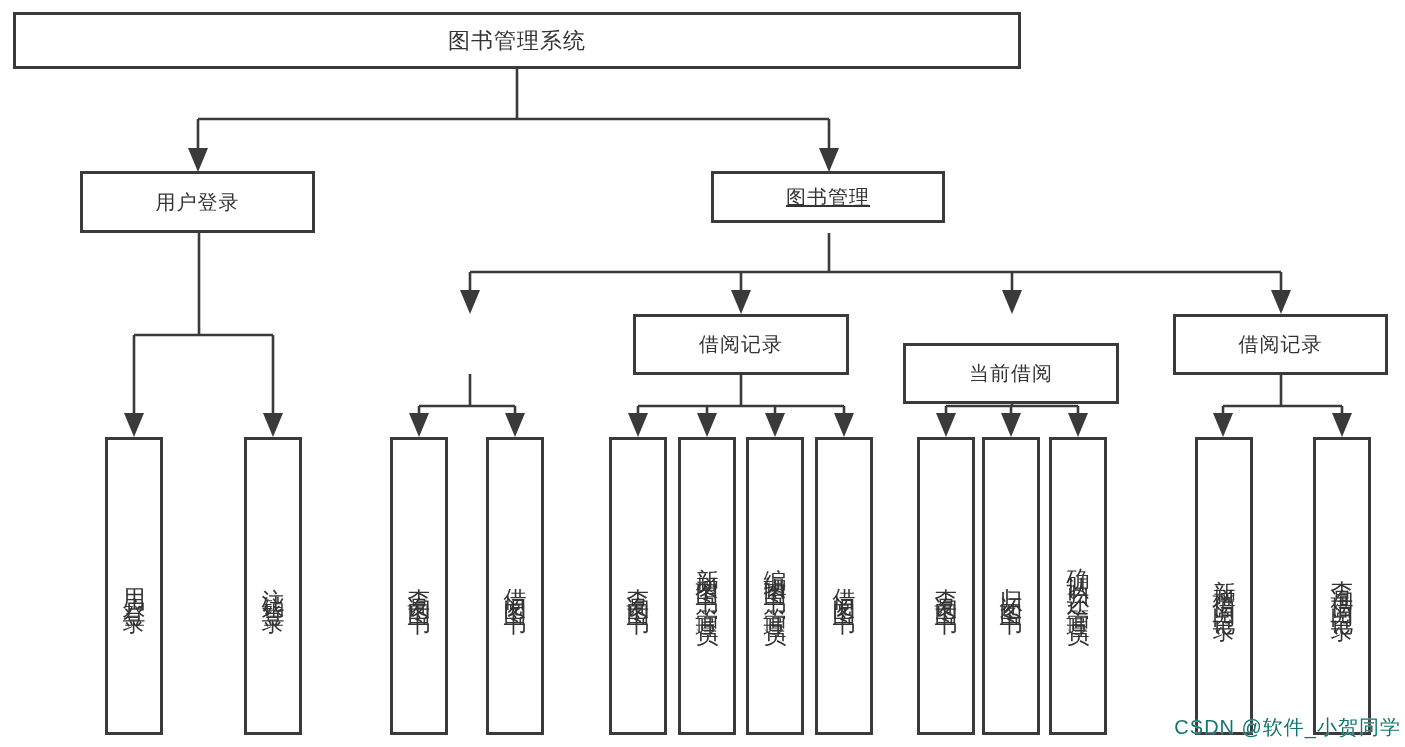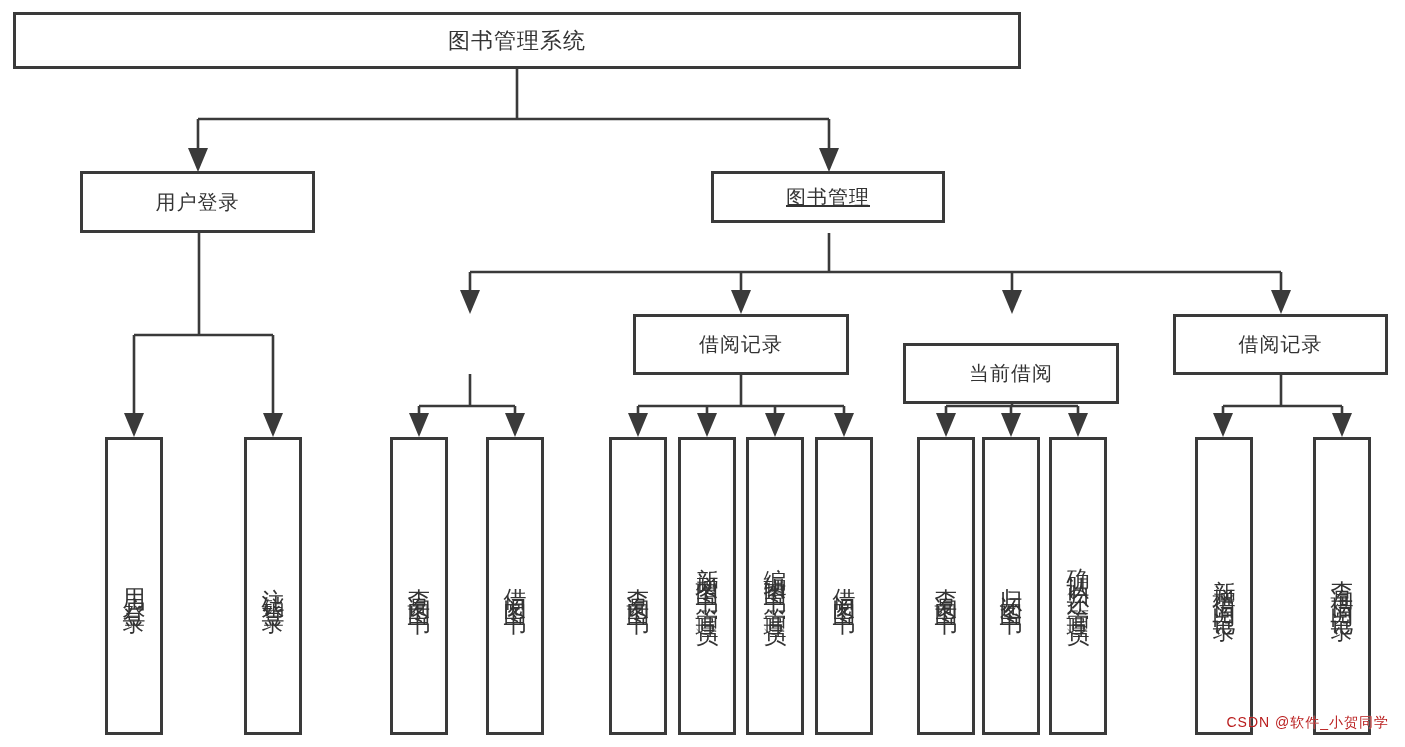--- a/index.html
+++ b/index.html
@@ -50,25 +50,25 @@
     writing-mode: vertical-rl;
     text-orientation: mixed;
     font-size: 23px;
     letter-spacing: 8px;
     line-height: 1;
     color: #333333;
     white-space: nowrap;
   }
   .watermark {
     position: absolute;
-    right: 16px;
+    right: 4px;
     top: 714px;
-    font-size: 14px;
+    font-size: 20px;
     letter-spacing: 1px;
-    color: #b91c1c;
+    color: #0f766e;
     text-shadow: 0 0 1px #ffffff;
     z-index: 3;
   }
 </style>
 </head>
 <body>
 
 <div class="canvas">
 
   <svg class="wires" viewBox="0 0 1405 747" xmlns="http://www.w3.org/2000/svg">

